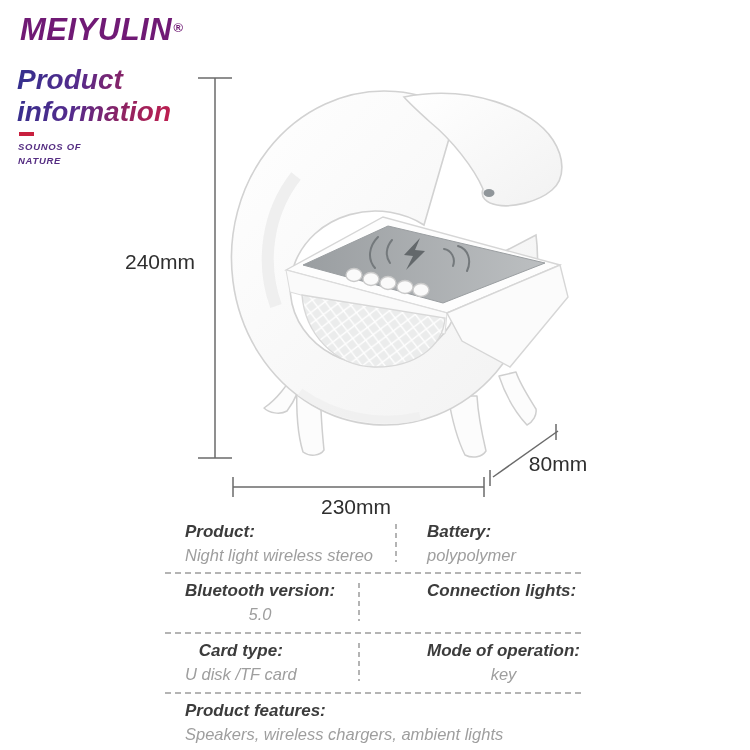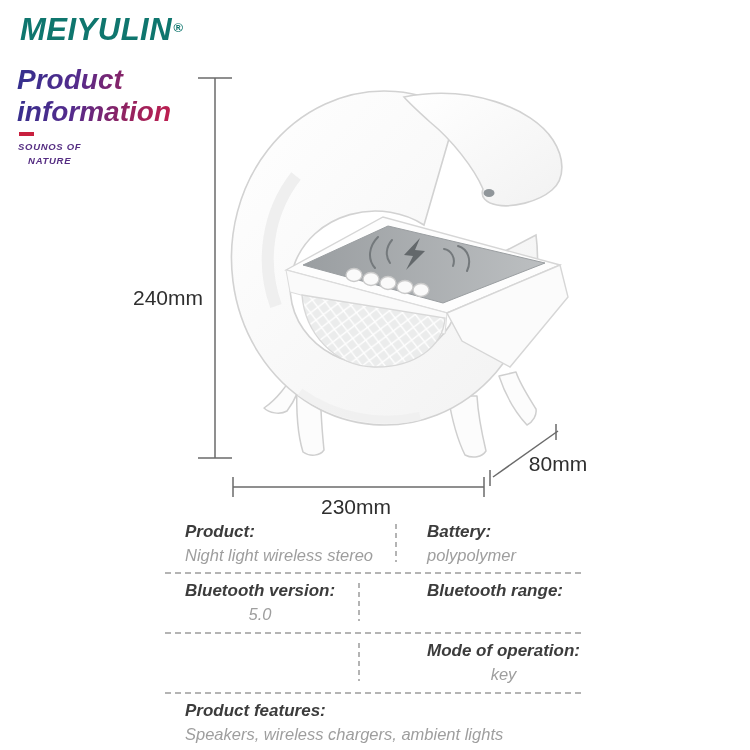--- a/index.html
+++ b/index.html
@@ -1,32 +1,32 @@
 <!DOCTYPE html>
 <html><head>
 <meta charset="utf-8">
 <style>
   html,body{margin:0;padding:0;}
   body{width:750px;height:750px;background:#ffffff;font-family:"Liberation Sans", sans-serif;position:relative;overflow:hidden;}
   .abs{position:absolute;}
 
   
-  .logo{left:20px;top:12px;font-size:31px;font-weight:800;font-style:italic;color:#0f766e;letter-spacing:.5px;white-space:nowrap;}
+  .logo{left:20px;top:12px;font-size:31px;font-weight:800;font-style:italic;color:#701a75;letter-spacing:.5px;white-space:nowrap;}
   .logo sup{font-size:13px;font-weight:800;vertical-align:8px;margin-left:1px;}
   .title{left:17px;top:64px;font-size:28px;line-height:1.16;font-weight:800;font-style:italic;color:#6a2383;white-space:nowrap;}
   @supports ((-webkit-background-clip:text) or (background-clip:text)){
     .title{background:linear-gradient(100deg,#33308e 0%,#542b8c 38%,#93225f 72%,#c01e4e 100%);
            -webkit-background-clip:text;background-clip:text;color:transparent;}
   }
   .accent-dash{left:19px;top:132px;width:15px;height:4px;background:#c81f3e;}
-  .tagline{left:18px;top:140px;font-size:9.5px;font-weight:800;font-style:italic;color:#552d82;letter-spacing:.7px;line-height:1.5;white-space:nowrap;text-align:center;}
+  .tagline{left:18px;top:140px;font-size:9.5px;font-weight:800;font-style:italic;color:#552d82;letter-spacing:.7px;line-height:1.5;white-space:nowrap;}
 
   
   .dim{font-size:21px;color:#2f2f2f;text-align:center;white-space:nowrap;}
-  .dim-h{left:128px;top:250px;width:80px;margin-top:36px;}
+  .dim-h{left:120px;top:250px;width:80px;}
   .dim-w{left:296px;top:495px;width:120px;}
   .dim-d{left:522px;top:452px;width:72px;}
 
   
   svg.scene{left:0;top:0;}
 
   
   .spec-table{left:165px;top:515px;width:420px;}
   .spec-row{position:relative;height:57px;font-style:italic;}
   .spec-row.tall{height:58px;text-align:center;}
@@ -154,26 +154,30 @@
   </div>
   <div class="h-div"></div>
 
   <div class="spec-row tall">
     <div class="cell c0">
       <span class="spec-label">Bluetooth version:</span>
       <span class="spec-value">5.0</span>
     </div>
     <div class="v-div p2"></div>
     <div class="cell c1">
-      <span class="spec-label">Bluetooth range:</span>
+      <span class="spec-label">Connection lights:</span>
     </div>
   </div>
   <div class="h-div"></div>
 
   <div class="spec-row tall">
+    <div class="cell c0">
+      <span class="spec-label">Card type:</span>
+      <span class="spec-value">U disk /TF card</span>
+    </div>
     <div class="v-div p2"></div>
     <div class="cell c1">
       <span class="spec-label">Mode of operation:</span>
       <span class="spec-value">key</span>
     </div>
   </div>
   <div class="h-div"></div>
 
   <div class="spec-row">
     <div class="cell wide">

